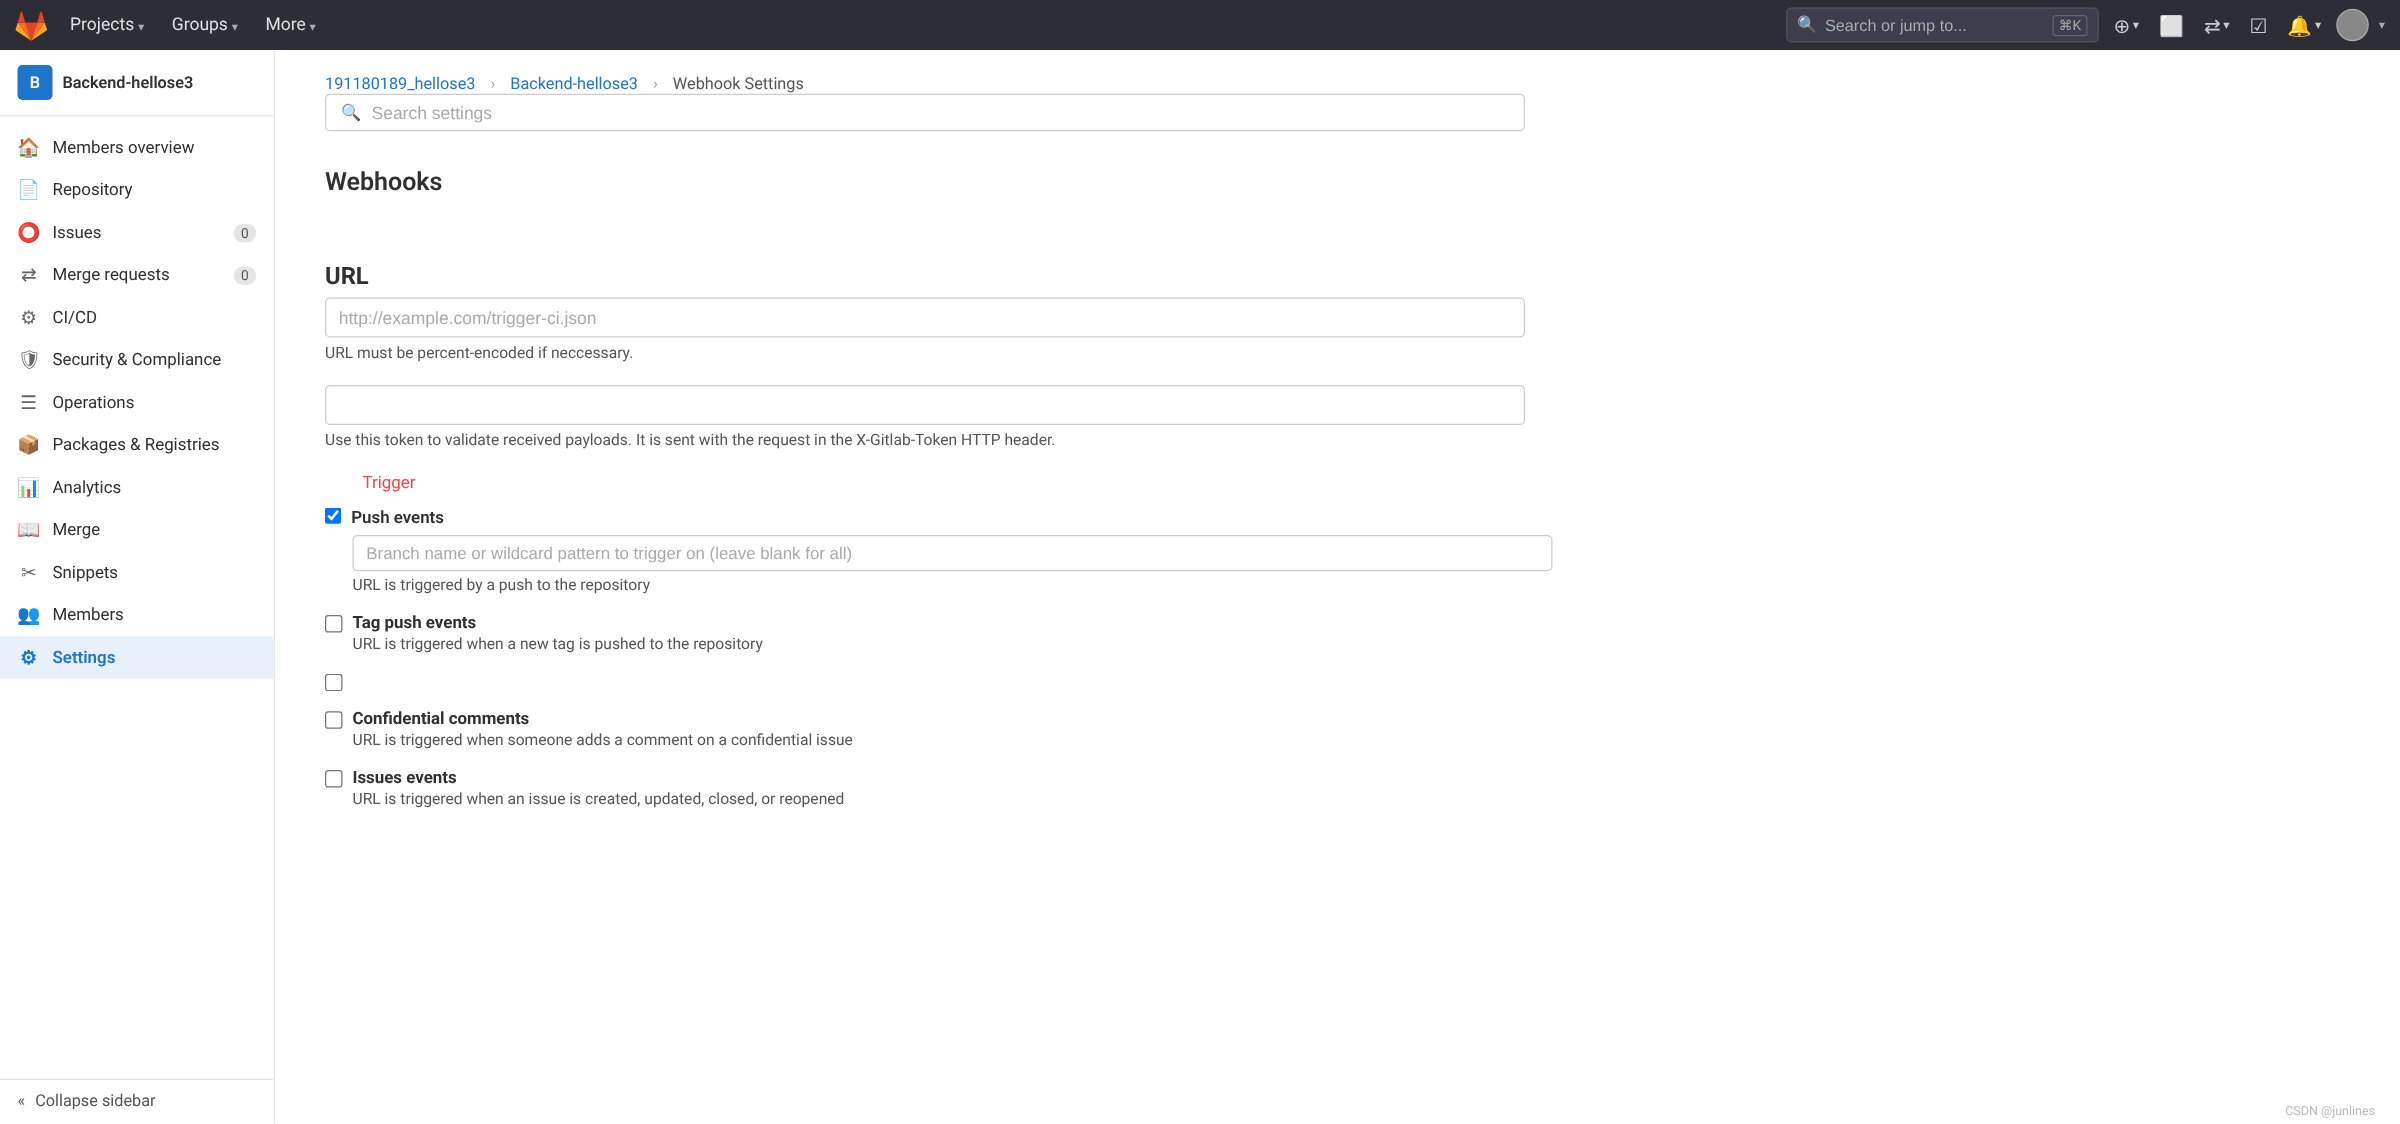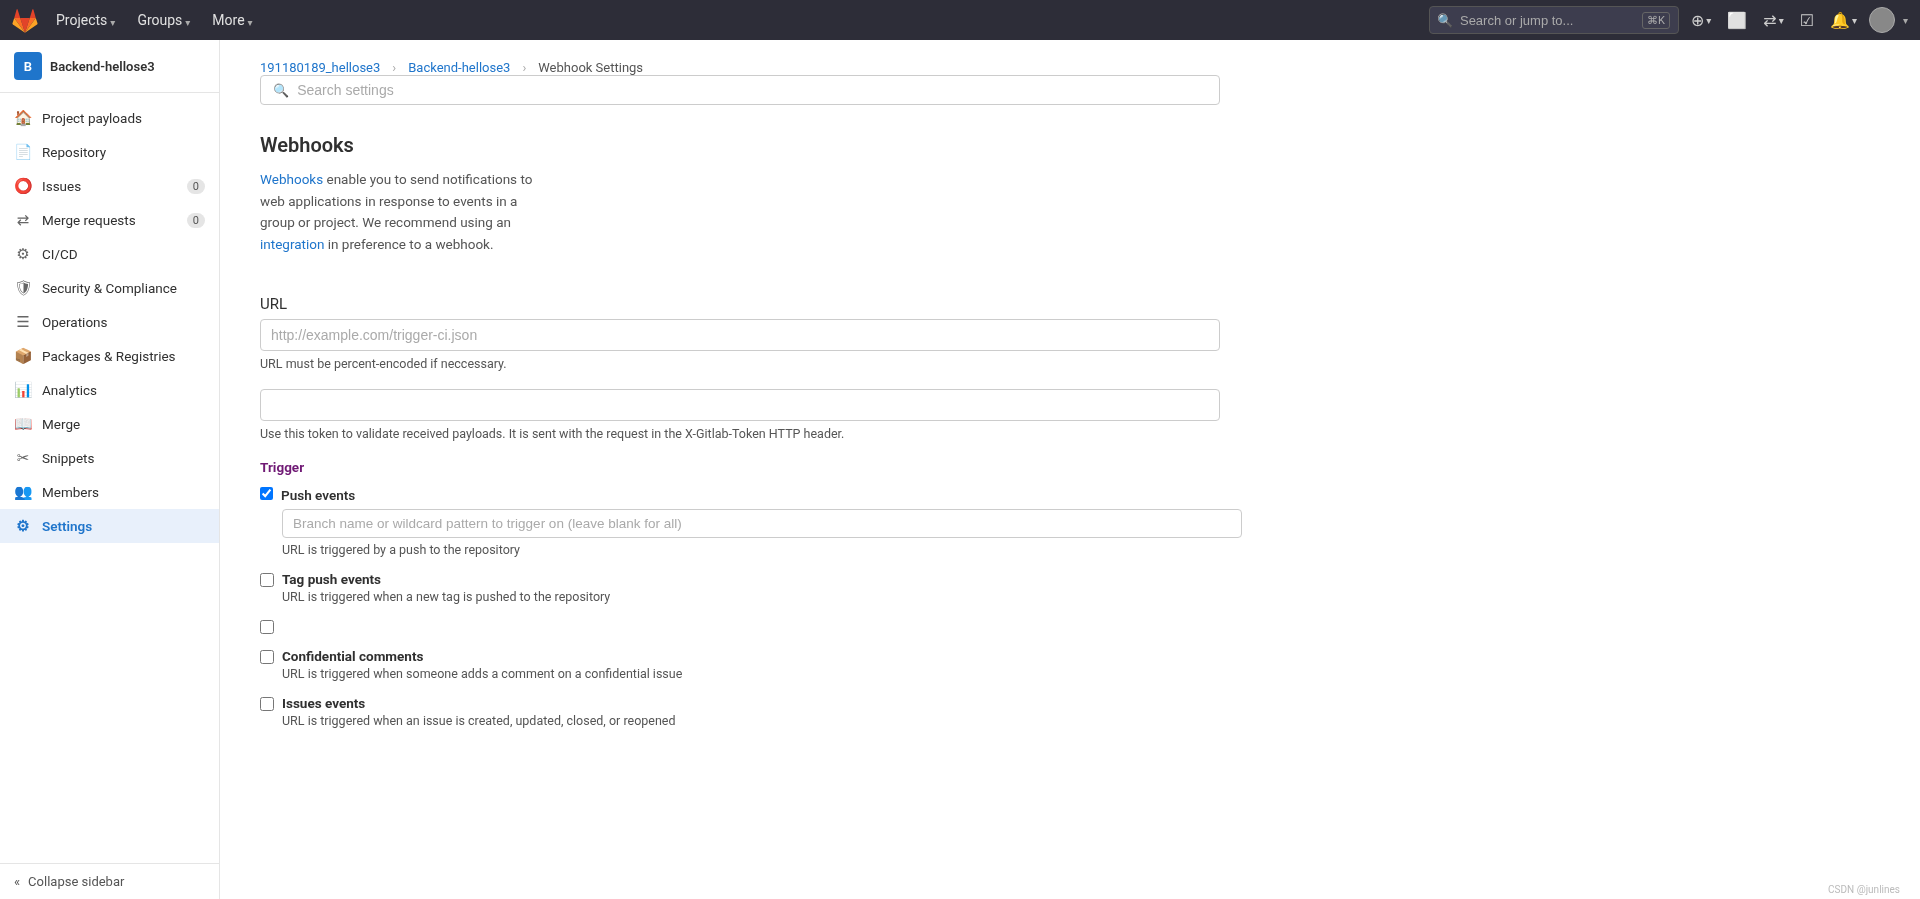--- a/index.html
+++ b/index.html
@@ -209,22 +209,22 @@
       color: #555;
     }
     .webhooks-left a { color: #1f75cb; text-decoration: none; }
     .webhooks-right {
       flex: 1;
     }
 
     
     .form-group { margin-bottom: 18px; }
     .form-label {
-      font-size: 15px;
-      font-weight: 400;
+      font-size: 19px;
+      font-weight: 700;
       color: #303030;
       margin-bottom: 6px;
       display: block;
     }
     .form-input {
       width: 100%;
       border: 1px solid #ccc;
       border-radius: 4px;
       padding: 7px 10px;
       font-size: 14px;
@@ -235,24 +235,25 @@
     .form-input::placeholder { color: #aaa; }
     .form-hint {
       font-size: 12.5px;
       color: #555;
       margin-top: 5px;
     }
 
     
     .trigger-label {
       font-size: 13.5px;
-      font-weight: 700;
-      color: #701a75;
+      font-weight: 400;
+      color: #ef4444;
       margin-bottom: 12px;
       display: block;
+      margin-left: 30px;
     }
     .trigger-item {
       margin-bottom: 14px;
     }
     .trigger-row {
       display: flex;
       align-items: flex-start;
       gap: 8px;
     }
     .trigger-row input[type="checkbox"] {
@@ -365,21 +366,21 @@
       <div class="project-avatar">
         <span>B</span>
       </div>
       <span class="project-name">Backend-hellose3</span>
     </div>
 
     <nav class="sidebar-nav">
 
       <div class="sidebar-item">
         <span class="sidebar-item-icon">🏠</span>
-        <span>Project payloads</span>
+        <span>Members overview</span>
       </div>
 
       <div class="sidebar-item">
         <span class="sidebar-item-icon">📄</span>
         <span>Repository</span>
       </div>
 
       <div class="sidebar-item">
         <span class="sidebar-item-icon">⭕</span>
         <span>Issues</span>
@@ -457,26 +458,20 @@
 
     <div class="settings-search">
       <span style="color:#aaa;font-size:13px;">🔍</span>
       <input type="text" placeholder="Search settings" style="">
     </div>
 
     <div class="webhooks-section">
 
       <div class="webhooks-left">
         <h2>Webhooks</h2>
-        <p>
-          <a href="#">Webhooks</a>
-          enable you to send notifications to web applications in response to events in a group or project. We recommend using an
-          <a href="#">integration</a>
-          in preference to a webhook.
-        </p>
       </div>
 
       <div class="webhooks-right">
 
         <div class="form-group">
           <label class="form-label">URL</label>
           <input class="form-input" type="text" placeholder="http://example.com/trigger-ci.json" style="">
           <div class="form-hint">URL must be percent-encoded if neccessary.</div>
         </div>
 

